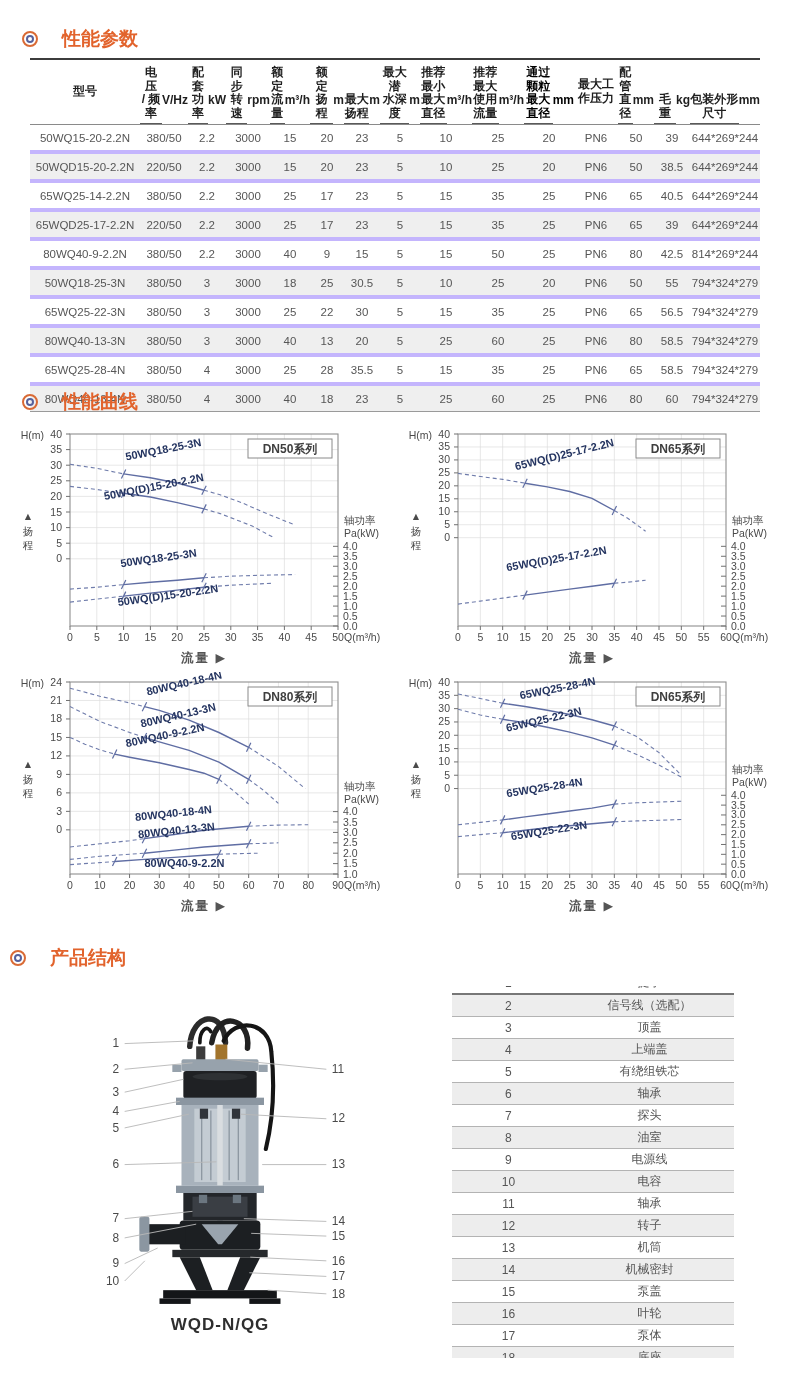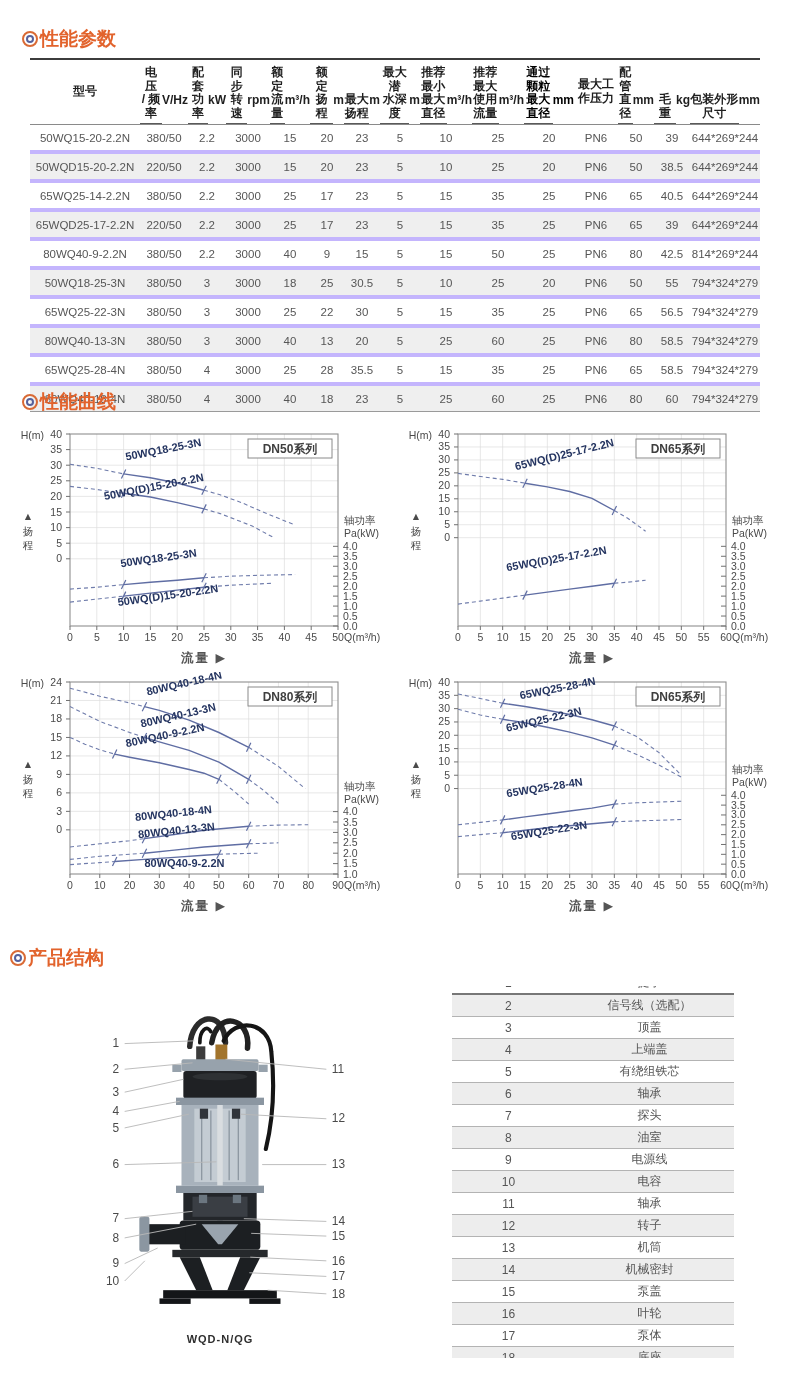--- a/index.html
+++ b/index.html
@@ -1,20 +1,20 @@
 <!DOCTYPE html>
 <html><head>
 <meta charset="utf-8">
 <style>
   html,body{margin:0;padding:0;background:#fff;}
   body{width:790px;font-family:"Liberation Sans","DejaVu Sans",sans-serif;color:#333;}
   .page{position:relative;width:790px;height:1374px;overflow:hidden;background:#fff;}
 
   
-  .sec-head{position:absolute;display:flex;align-items:center;gap:2px;font-size:19px;font-weight:bold;color:#e2632c;}
+  .sec-head{position:absolute;display:flex;align-items:center;gap:24px;font-size:19px;font-weight:bold;color:#e2632c;}
   .dot-outer{width:12px;height:12px;border:2px solid #d96a35;border-radius:50%;display:flex;align-items:center;justify-content:center;}
   .dot-inner{width:4px;height:4px;border:2px solid #56619c;border-radius:50%;}
 
   
   #spec-table{position:absolute;left:30px;top:58px;width:730px;border-collapse:collapse;table-layout:fixed;border-top:2px solid #3c3c3c;}
   #spec-table th{padding:0;font-size:12px;color:#1f1f1f;font-weight:bold;}
   #spec-table .th2{display:flex;flex-direction:row;height:64px;}
   #spec-table .th2 .lab{flex:1;display:flex;align-items:flex-end;justify-content:center;border-bottom:1px solid #5a5a5a;white-space:pre-line;line-height:1.12;padding-bottom:3px;text-align:center;}
   #spec-table .th2 .unit{height:23px;display:flex;align-items:center;justify-content:center;margin-top:28px;}
   #spec-table .th1{height:64px;display:flex;align-items:center;justify-content:center;white-space:pre-line;line-height:1.15;text-align:center;}
@@ -33,21 +33,21 @@
   .rt{font-size:10.5px;fill:#4a4a4a;}
   .boxlab{font-size:12px;fill:#3f3f3f;font-weight:bold;}
   .flow{font-size:12.5px;fill:#555;font-weight:bold;letter-spacing:2px;}
   .clab{font-size:11px;font-weight:bold;fill:#253561;}
   .solid{fill:none;stroke:#5f6da3;stroke-width:1.4;}
   .dash{fill:none;stroke:#6f7cab;stroke-width:1.1;stroke-dasharray:4 3;}
   .mark{stroke:#5f6da3;stroke-width:1.2;}
 
   
   #diagram-wrap{position:absolute;left:55px;top:995px;width:330px;}
-  #diagram-caption{margin-top:18px;text-align:center;font-size:11px;font-weight:bold;color:#2e2e2e;letter-spacing:1px;}
+  #diagram-caption{margin-top:0;text-align:center;font-size:17px;font-weight:bold;color:#2e2e2e;letter-spacing:1px;}
   .co-num{font-size:13px;fill:#4a4a4a;}
   .co-line{stroke:#b8b8b8;stroke-width:1;}
 
   #parts-wrap{position:absolute;left:452px;top:986px;width:282px;height:372px;overflow:hidden;}
   #parts-table{width:282px;border-collapse:collapse;margin-top:-14px;}
   #parts-table td{height:21px;padding:0;font-size:12px;color:#555;text-align:center;}
   #parts-table tr{border-top:1px solid #b3b3b3;}
   #parts-table tr.first{border-top:none;}
   #parts-table tr.second{border-top:2px solid #777;}
   #parts-table tr:last-child{border-bottom:2px solid #777;}

